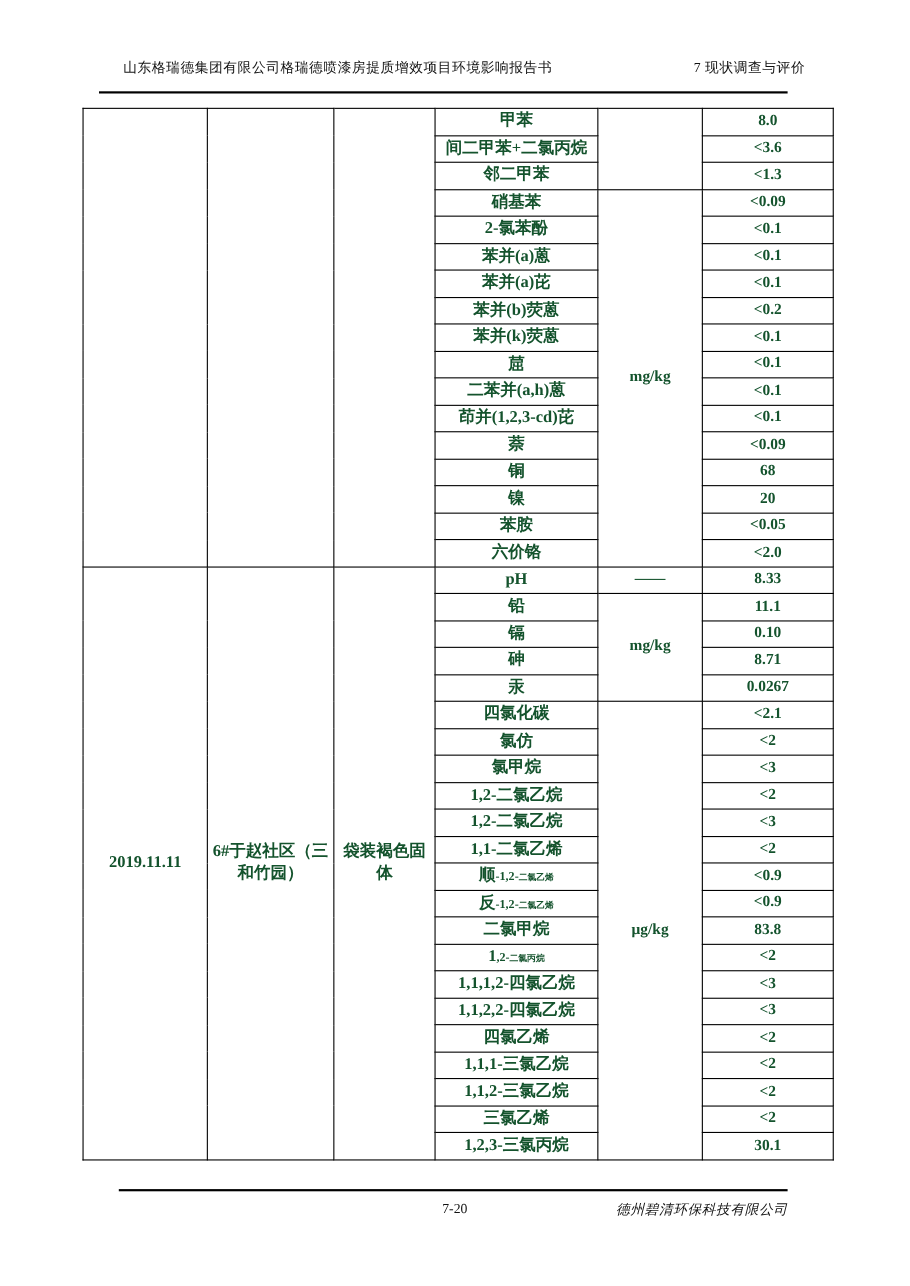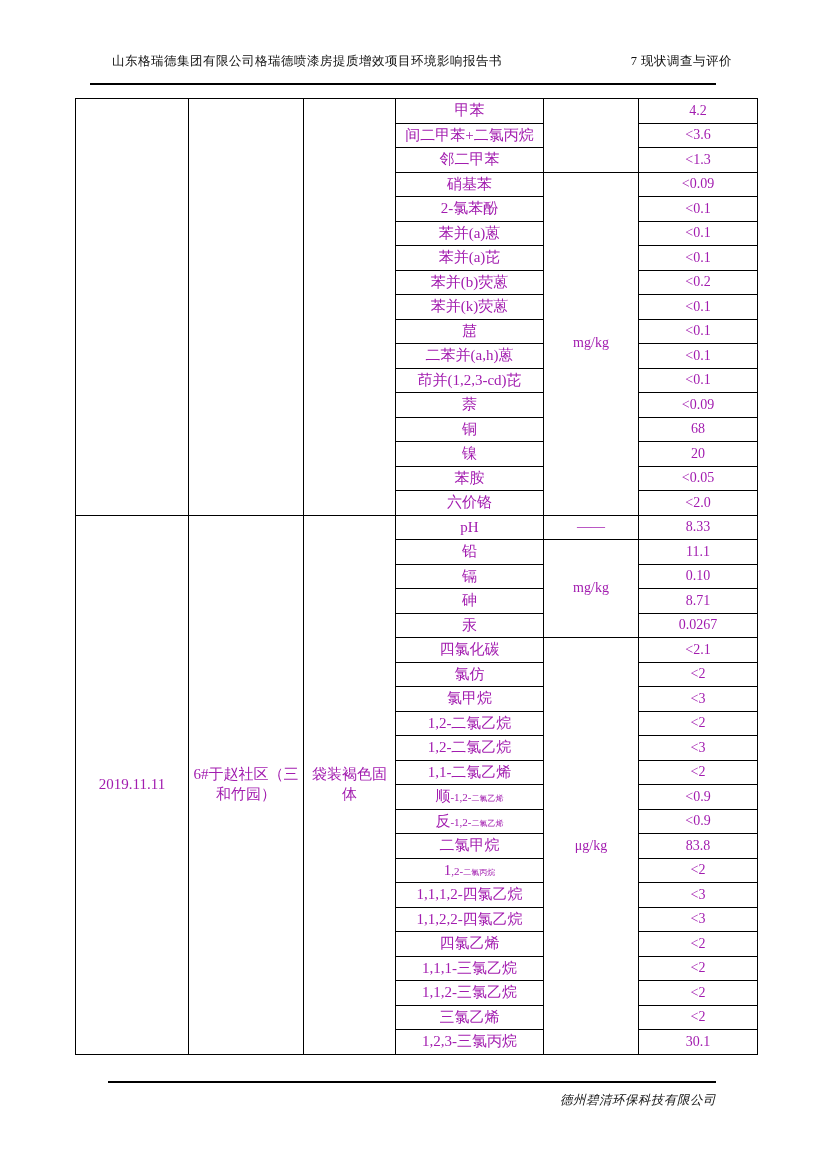--- a/index.html
+++ b/index.html
@@ -20,21 +20,21 @@
     position:absolute;right:95px;top:53px;
     font-size:12.5px;letter-spacing:.5px;white-space:nowrap;
   }
   .header-rule{
     position:absolute;left:90px;top:83px;width:626px;height:2px;background:#000;
   }
   
   .data-table{
     position:absolute;left:75px;top:98px;width:682px;
     border-collapse:collapse;table-layout:fixed;
-    font-size:15px;color:#a21caf;
+    font-size:15px;color:#14532d;font-weight:bold;
   }
   .data-table td{
     border:1px solid #000;
     text-align:center;vertical-align:middle;
     padding:0 2px;line-height:1.3;overflow:hidden;
   }
   .data-table tr{height:24.5px;}
   .group-cell{line-height:1.6;}
   .unit-cell,.value-cell{font-size:14px;}
   .sz-n{font-size:15px;}
@@ -71,21 +71,21 @@
       <col style="width:95px">
       <col style="width:119px">
     </colgroup>
     <tbody>
         <tr>
           <td class="group-cell" rowspan="17"></td>
           <td class="group-cell" rowspan="17"></td>
           <td class="group-cell" rowspan="17"></td>
           <td class="name-cell">甲苯</td>
           <td class="unit-cell" rowspan="3"></td>
-          <td class="value-cell">4.2</td>
+          <td class="value-cell">8.0</td>
         </tr>
         <tr>
           <td class="name-cell">间二甲苯+二氯丙烷</td>
           <td class="value-cell">&lt;3.6</td>
         </tr>
         <tr>
           <td class="name-cell">邻二甲苯</td>
           <td class="value-cell">&lt;1.3</td>
         </tr>
         <tr>
@@ -236,15 +236,16 @@
           <td class="value-cell">&lt;2</td>
         </tr>
         <tr>
           <td class="name-cell">1,2,3-三氯丙烷</td>
           <td class="value-cell">30.1</td>
         </tr>
       </tbody>
   </table>
 
   <div class="footer-rule"></div>
+  <div class="footer-page">7-20</div>
   <span class="footer-company">德州碧清环保科技有限公司</span>
 
 </div>
 
 </body></html>

